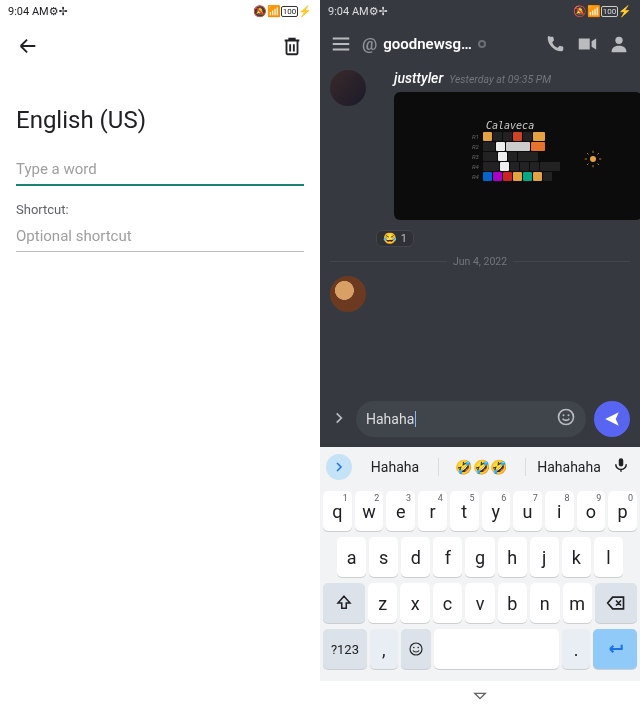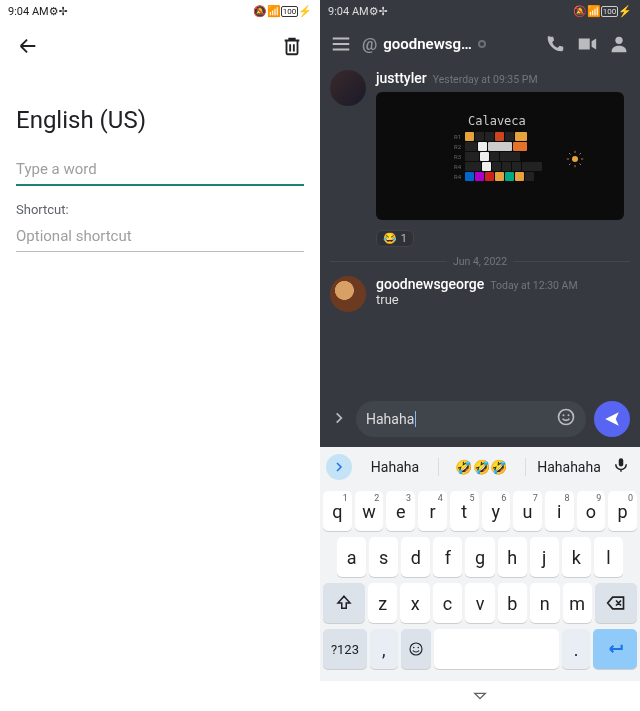--- a/index.html
+++ b/index.html
@@ -21,28 +21,28 @@
   
   .right { background: #36393f; color: #dcddde; display:flex; flex-direction:column; }
   .right .statusbar { color: #dcddde; }
   .dheader { height: 44px; display:flex; align-items:center; gap:10px; padding:0 10px; }
   .dheader .ham, .dheader .hicon { width:22px; height:22px; display:flex; align-items:center; justify-content:center; color:#b9bbbe; cursor:pointer; }
   .dheader .chname { color:#fff; font-weight:600; font-size:15px; flex:1; display:flex; align-items:center; gap:6px; min-width:0; }
   .dheader .at { color:#8e9297; font-size:17px; }
   .dheader .trunc { white-space:nowrap; overflow:hidden; text-overflow:ellipsis; max-width:100px; }
   .dheader .dot { width:8px; height:8px; border-radius:50%; border:2px solid #6d6f77; }
   .chat { flex:1; overflow:hidden; padding: 4px 10px 0; font-size:13px; }
-  .msg { display:flex; gap:10px; margin-bottom:6px; }
+  .msg { display:flex; gap:28px; margin-bottom:6px;font-style:italic; }
   .avatar { width:36px; height:36px; border-radius:50%; background:#202225 center/cover; flex-shrink:0; }
   .mhead { display:flex; align-items:baseline; gap:6px; }
   .uname { color:#fff; font-weight:500; font-size:14px; }
   .ts { color:#72767d; font-size:10.5px; }
   .mtxt { color:#dcddde; font-size:13px; line-height:1.3; }
   .attach { margin-top:6px; width:248px; height:128px; background:#0d0c0d; border-radius:6px; position:relative; overflow:hidden; }
-  .attach .caltxt { position:absolute; top:22px; left:92px; font-family:monospace; font-size:12px; color:#ccc; }
+  .attach .caltxt { position:absolute; top:28px; left:92px; font-family:monospace; font-size:10px; color:#ccc; }
   .kbblock { position:absolute; top:40px; left:78px; width:120px; }
   .krow { display:flex; gap:1px; margin-bottom:1px; align-items:center; }
   .krow .rl { font-size:6px; color:#666; width:10px; }
   .kc { width:9px; height:9px; border-radius:1px; }
   .attach .sun { position:absolute; top:58px; right:40px; width:18px; height:18px; }
   .react { display:inline-flex; align-items:center; gap:4px; background:#2f3136; border:1px solid #40444b; border-radius:6px; padding:1px 6px; font-size:11px; margin-top:4px; margin-left:46px; cursor:pointer; }
   .divider { display:flex; align-items:center; gap:6px; margin:8px 0; }
   .divider .line { flex:1; height:1px; background:#42464d; }
   .divider .dtxt { font-size:10.5px; color:#72767d; }
   .composer { display:flex; align-items:center; gap:8px; padding:6px 10px 10px; }
@@ -226,27 +226,20 @@
       <span>😂</span>
       <span style="color:#b9bbbe">1</span>
     </div>
     <div class="divider">
       <div class="line"></div>
         <div class="dtxt">Jun 4, 2022</div>
         <div class="line"></div>
     </div>
     <div class="msg">
       <div class="avatar" style="background:radial-gradient(circle at 40% 40%, #d9a066 30%, #6b3a20 32%);"></div>
-      <div>
-        <div class="mhead">
-          <span class="uname">goodnewsgeorge</span>
-          <span class="ts">Today at 12:30 AM</span>
-        </div>
-        <div class="mtxt">true</div>
-      </div>
     </div>
   </div>
 
   <div class="composer">
     <div class="exp"><svg width="14" height="14" viewBox="0 0 24 24">
           <path fill="none" stroke="#b9bbbe" stroke-width="3" d="M8 4l8 8-8 8"></path>
         </svg></div>
     <div class="ibox">
       <div class="txt">
           <span>Hahaha</span>

